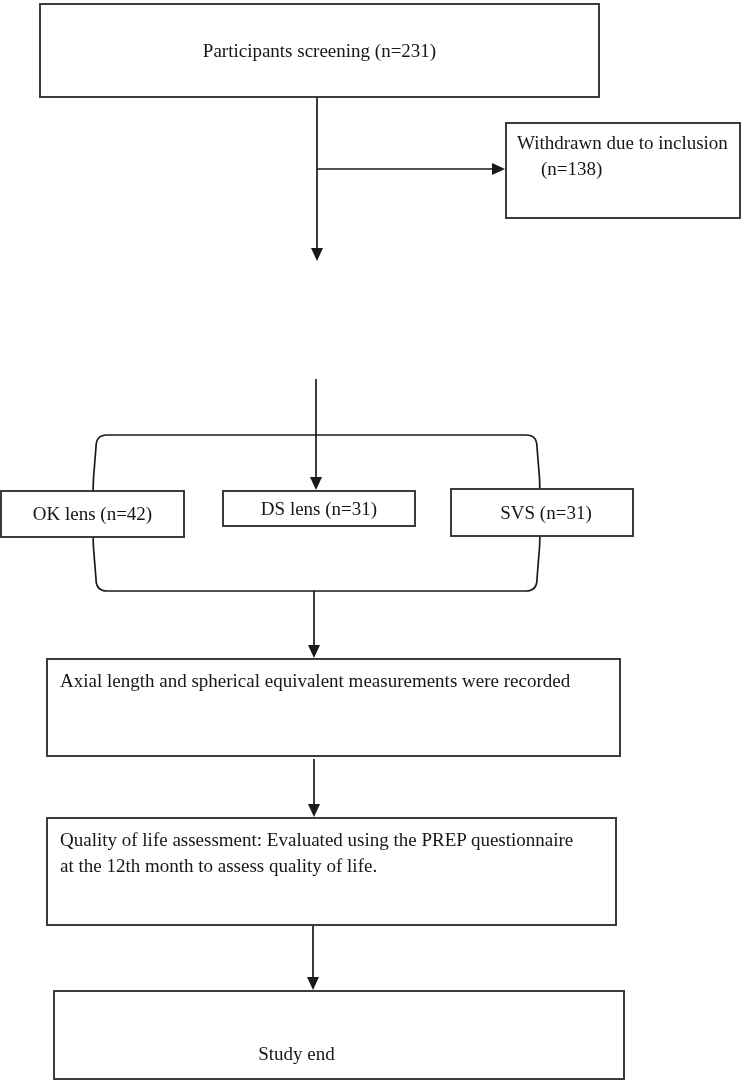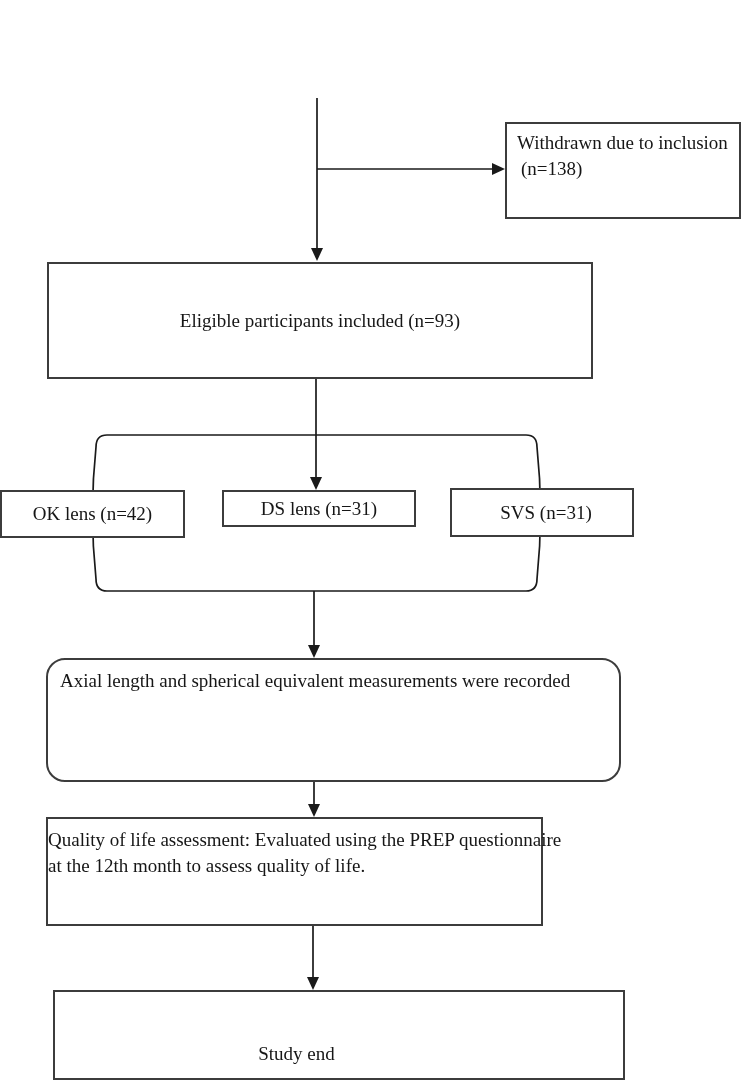--- a/index.html
+++ b/index.html
@@ -40,27 +40,27 @@
   .box.lines {
     padding: 6px 8px 6px 10px;
   }
   .box .line {
     white-space: nowrap;
   }
   
   #box-screening   { left: 39px;  top: 3px;    width: 561px; height: 95px; }
   #box-withdrawn   { left: 505px; top: 122px;  width: 236px; height: 97px; }
   #box-withdrawn .line { line-height: 26px; }
-  #box-withdrawn .line-indent { padding-left: 4px; }
+  #box-withdrawn .line-indent { padding-left: 4px; margin-left: 20px; }
   #box-eligible    { left: 47px;  top: 262px;  width: 546px; height: 117px; }
   #box-ok-lens     { left: 0px;   top: 490px;  width: 185px; height: 48px; }
   #box-ds-lens     { left: 222px; top: 490px;  width: 194px; height: 37px; }
   #box-svs         { left: 450px; top: 488px;  width: 184px; height: 49px; padding-left: 8px; }
-  #box-measure     { left: 46px;  top: 658px;  width: 575px; height: 124px; padding: 8px 8px 8px 12px; border-radius: 19px; }
-  #box-qol         { left: 46px;  top: 817px;  width: 497px; height: 109px; padding: 8px 8px 8px 0; }
+  #box-measure     { left: 46px;  top: 658px;  width: 575px; height: 99px; padding: 8px 8px 8px 12px; }
+  #box-qol         { left: 46px;  top: 817px;  width: 571px; height: 109px; padding: 8px 8px 8px 12px; }
   #box-study-end   { left: 41px;  top: 990px;  width: 572px; height: 90px;
                      padding-right: 85px; padding-top: 38px; margin-left: 12px; }
   .stroke { stroke: #1a1a1a; stroke-width: 1.7; fill: none; }
   .head   { fill: #1a1a1a; stroke: none; }
 </style>
 </head>
 <body>
 
 <div id="canvas">
 
@@ -93,29 +93,29 @@
       <line class="stroke" x1="314" y1="759" x2="314" y2="805"></line>
       <polygon class="head" points="308,804 320,804 314,817"></polygon>
     </g>
 
     <g>
       <line class="stroke" x1="313" y1="926" x2="313" y2="978"></line>
       <polygon class="head" points="307,977 319,977 313,990"></polygon>
     </g>
   </svg>
 
+  <div id="box-screening" class="box centered">
+    <span>Participants screening (n=231)</span>
+  </div>
 
   <div id="box-withdrawn" class="box lines">
     <div class="line">Withdrawn due to inclusion</div>
     <div class="line line-indent">(n=138)</div>
   </div>
 
-  <div id="box-eligible" class="box centered">
-    <span>Eligible participants included (n=93)</span>
-  </div>
 
   <div id="box-ok-lens" class="box centered">
     <span>OK lens (n=42)</span>
   </div>
 
   <div id="box-ds-lens" class="box centered">
     <span>DS lens (n=31)</span>
   </div>
 
   <div id="box-svs" class="box centered">

